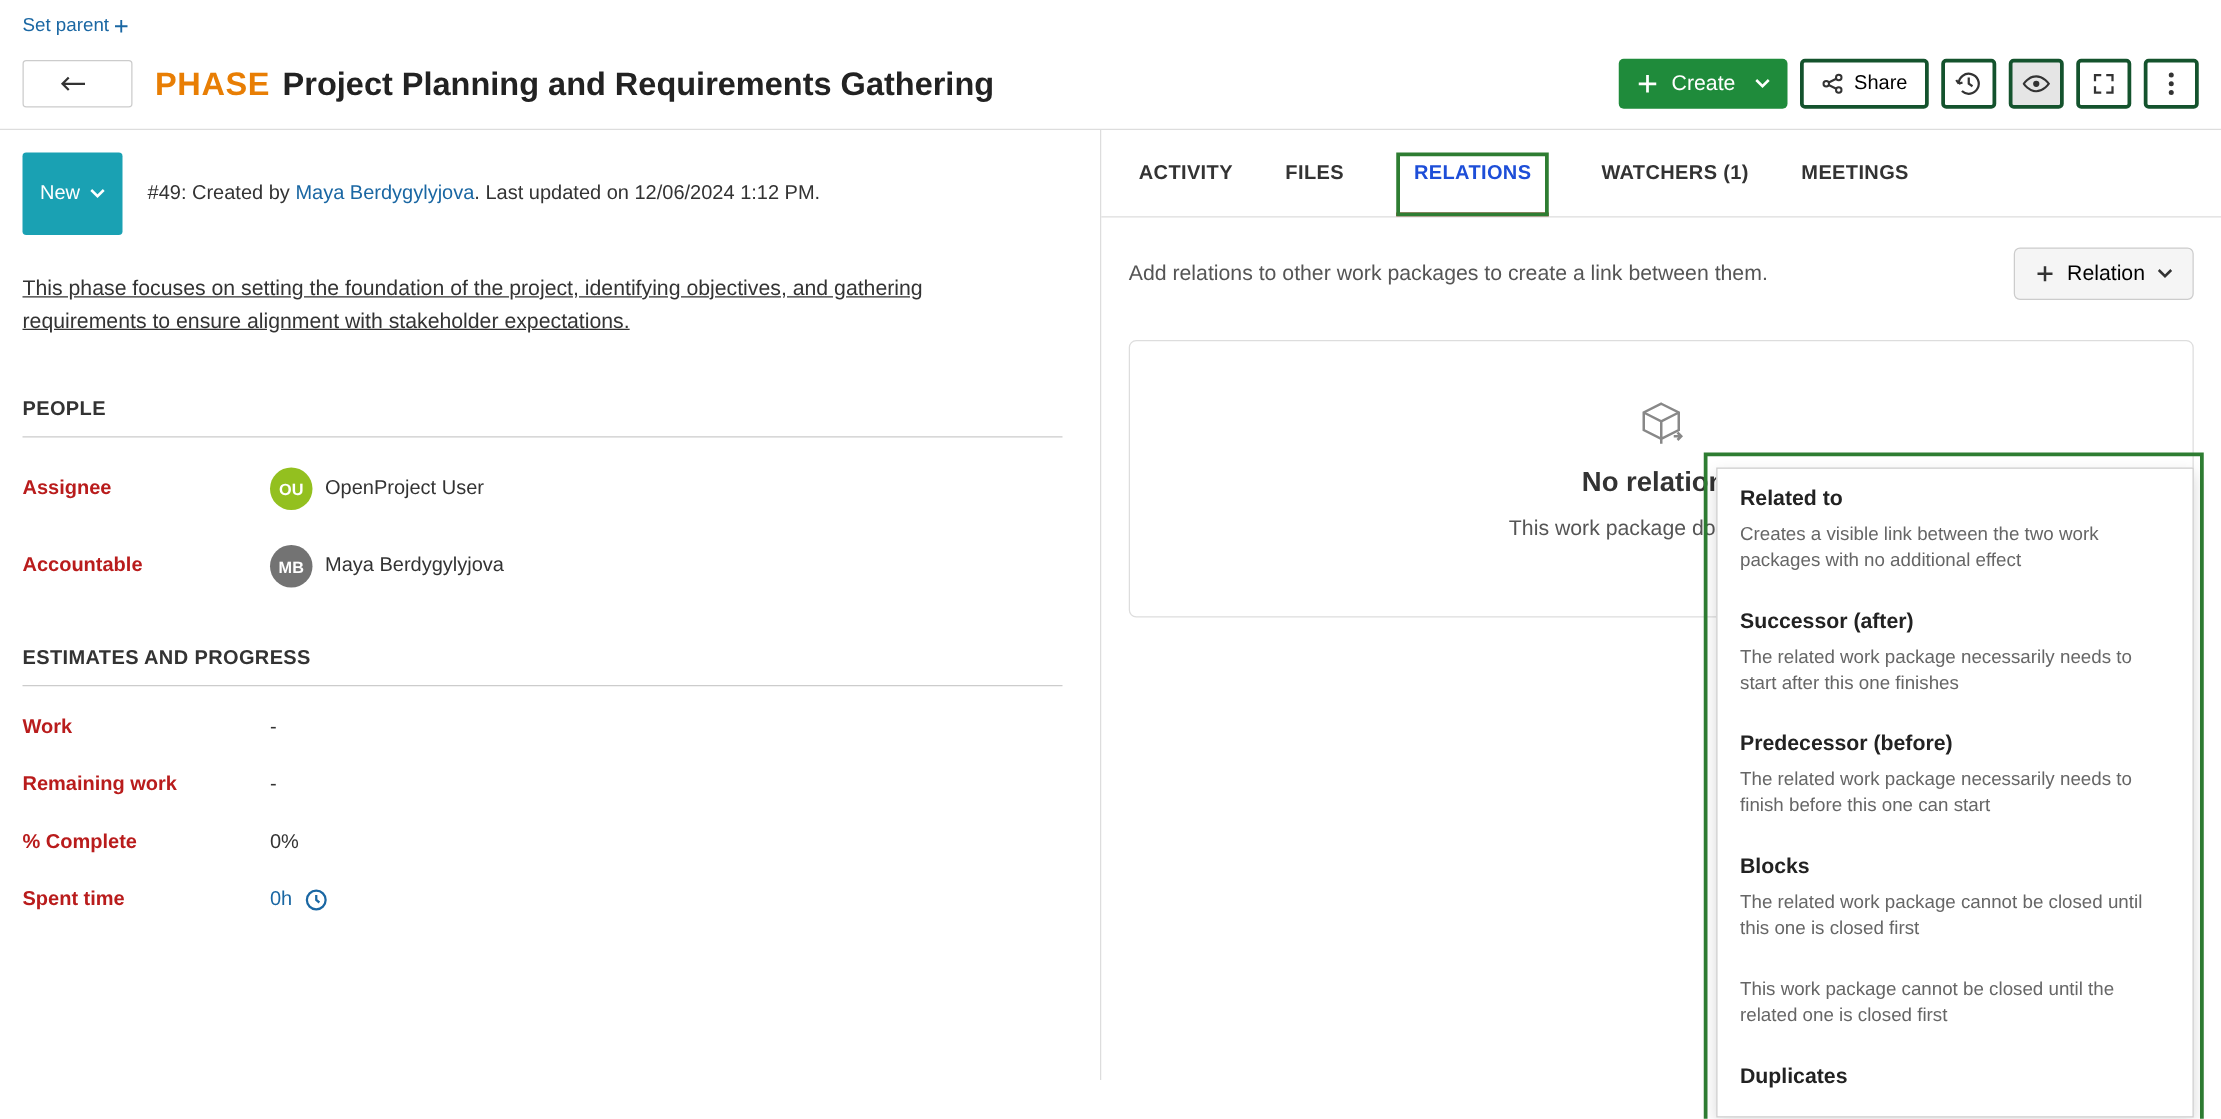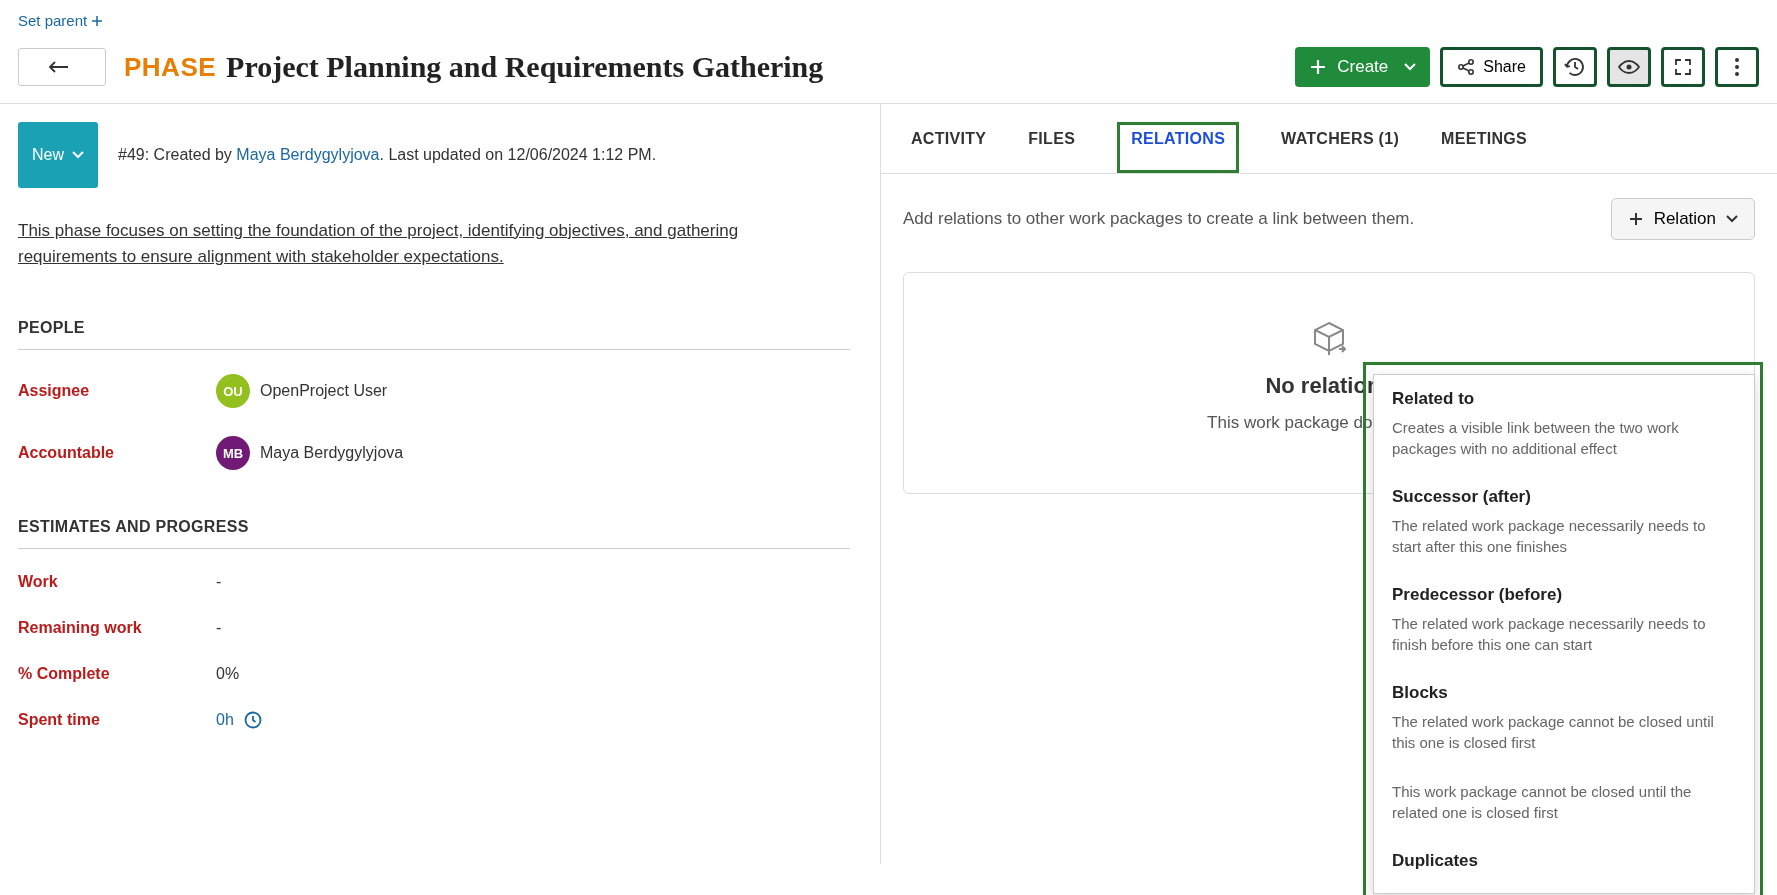--- a/index.html
+++ b/index.html
@@ -10,42 +10,42 @@
     background: #fff;
     width: 1777px;
     height: 895px;
     overflow: hidden;
   }
   .top-bar { padding: 12px 18px 0 18px; }
   .set-parent { color: #1a67a3; font-size: 15px; cursor: pointer; display: inline-flex; align-items: center; gap: 4px; }
   .header-row { display: flex; align-items: center; padding: 18px 18px 16px 18px; border-bottom: 1px solid #ddd; }
   .back-btn { width: 88px; height: 38px; border: 1px solid #ccc; background: #fff; display: flex; align-items: center; justify-content: center; cursor: pointer; border-radius: 3px; }
   .phase-label { color: #e87e04; font-weight: 700; font-size: 26px; margin-left: 18px; letter-spacing: 0.5px; }
-  .phase-title { font-size: 30px; font-weight: 700; margin-left: 10px; color: #222; font-family: Liberation Serif, serif; }
+  .phase-title { font-size: 26px; font-weight: 700; margin-left: 10px; color: #222; }
   .header-actions { margin-left: auto; display: flex; gap: 10px; }
   .create-btn { background: #1f8b3b; color: #fff; border: none; height: 40px; padding: 0 14px; display: flex; align-items: center; gap: 10px; border-radius: 4px; font-size: 17px; cursor: pointer; }
   .create-btn .chev { margin-left: 6px; }
   .action-btn { height: 40px; padding: 0 14px; border: 3px solid #14532d; background: #fff; border-radius: 4px; display: flex; align-items: center; justify-content: center; gap: 8px; font-size: 16px; cursor: pointer; }
   .action-btn.icon-only { width: 44px; padding: 0; }
   .action-btn.active { background: #e5e5e5; }
   .columns { display: flex; }
   .left-col { width: 880px; padding: 18px 30px 0 18px; }
   .right-col { flex: 1; border-left: 1px solid #ddd; min-height: 760px; position: relative; }
   .status-row { display: flex; align-items: center; gap: 20px; margin-bottom: 30px; }
   .status-pill { background: #1aa1b3; color: #fff; padding: 24px 14px; border-radius: 3px; font-size: 16px; display: flex; align-items: center; gap: 8px; cursor: pointer; }
   .meta-text { font-size: 16px; color: #333; }
   .meta-text a { color: #1a67a3; text-decoration: none; }
   .description { font-size: 17px; line-height: 1.5; color: #333; margin-bottom: 50px; padding-right: 20px; text-decoration: underline; }
   .section-header { font-size: 16px; font-weight: 700; letter-spacing: 0.3px; padding-bottom: 12px; border-bottom: 1px solid #ccc; margin-bottom: 24px; }
   .field-row { display: flex; align-items: center; margin-bottom: 28px; }
   .field-label { width: 198px; font-size: 16px; font-weight: 700; color: #b91c1c; }
   .field-value { font-size: 16px; display: flex; align-items: center; gap: 10px; }
   .avatar { width: 34px; height: 34px; border-radius: 50%; color: #fff; display: flex; align-items: center; justify-content: center; font-size: 13px; font-weight: 600; }
   .avatar.ou { background: #93c01f; }
-  .avatar.mb { background: #701a75; }
+  .avatar.mb { background: #737373; }
   .link-val { color: #1a67a3; }
   .clock-icon { color: #1a67a3; }
 
   .tabs { display: flex; gap: 42px; padding: 26px 30px 0 30px; border-bottom: 1px solid #ddd; }
   .tab { font-size: 16px; font-weight: 700; padding-bottom: 22px; cursor: pointer; color: #333; letter-spacing: 0.3px; }
   .tab.active { color: #1d4ed8; border-bottom: 3px solid #b91c1c; outline: 3px solid #2e7d32; outline-offset: -3px; padding-left: 14px; padding-right: 14px; padding-top: 8px; margin-top: -8px; }
 
   .relations-area { padding: 24px 22px; position: relative; }
   .relations-row { display: flex; justify-content: space-between; align-items: center; }
   .hint-text { font-size: 17px; color: #555; }

